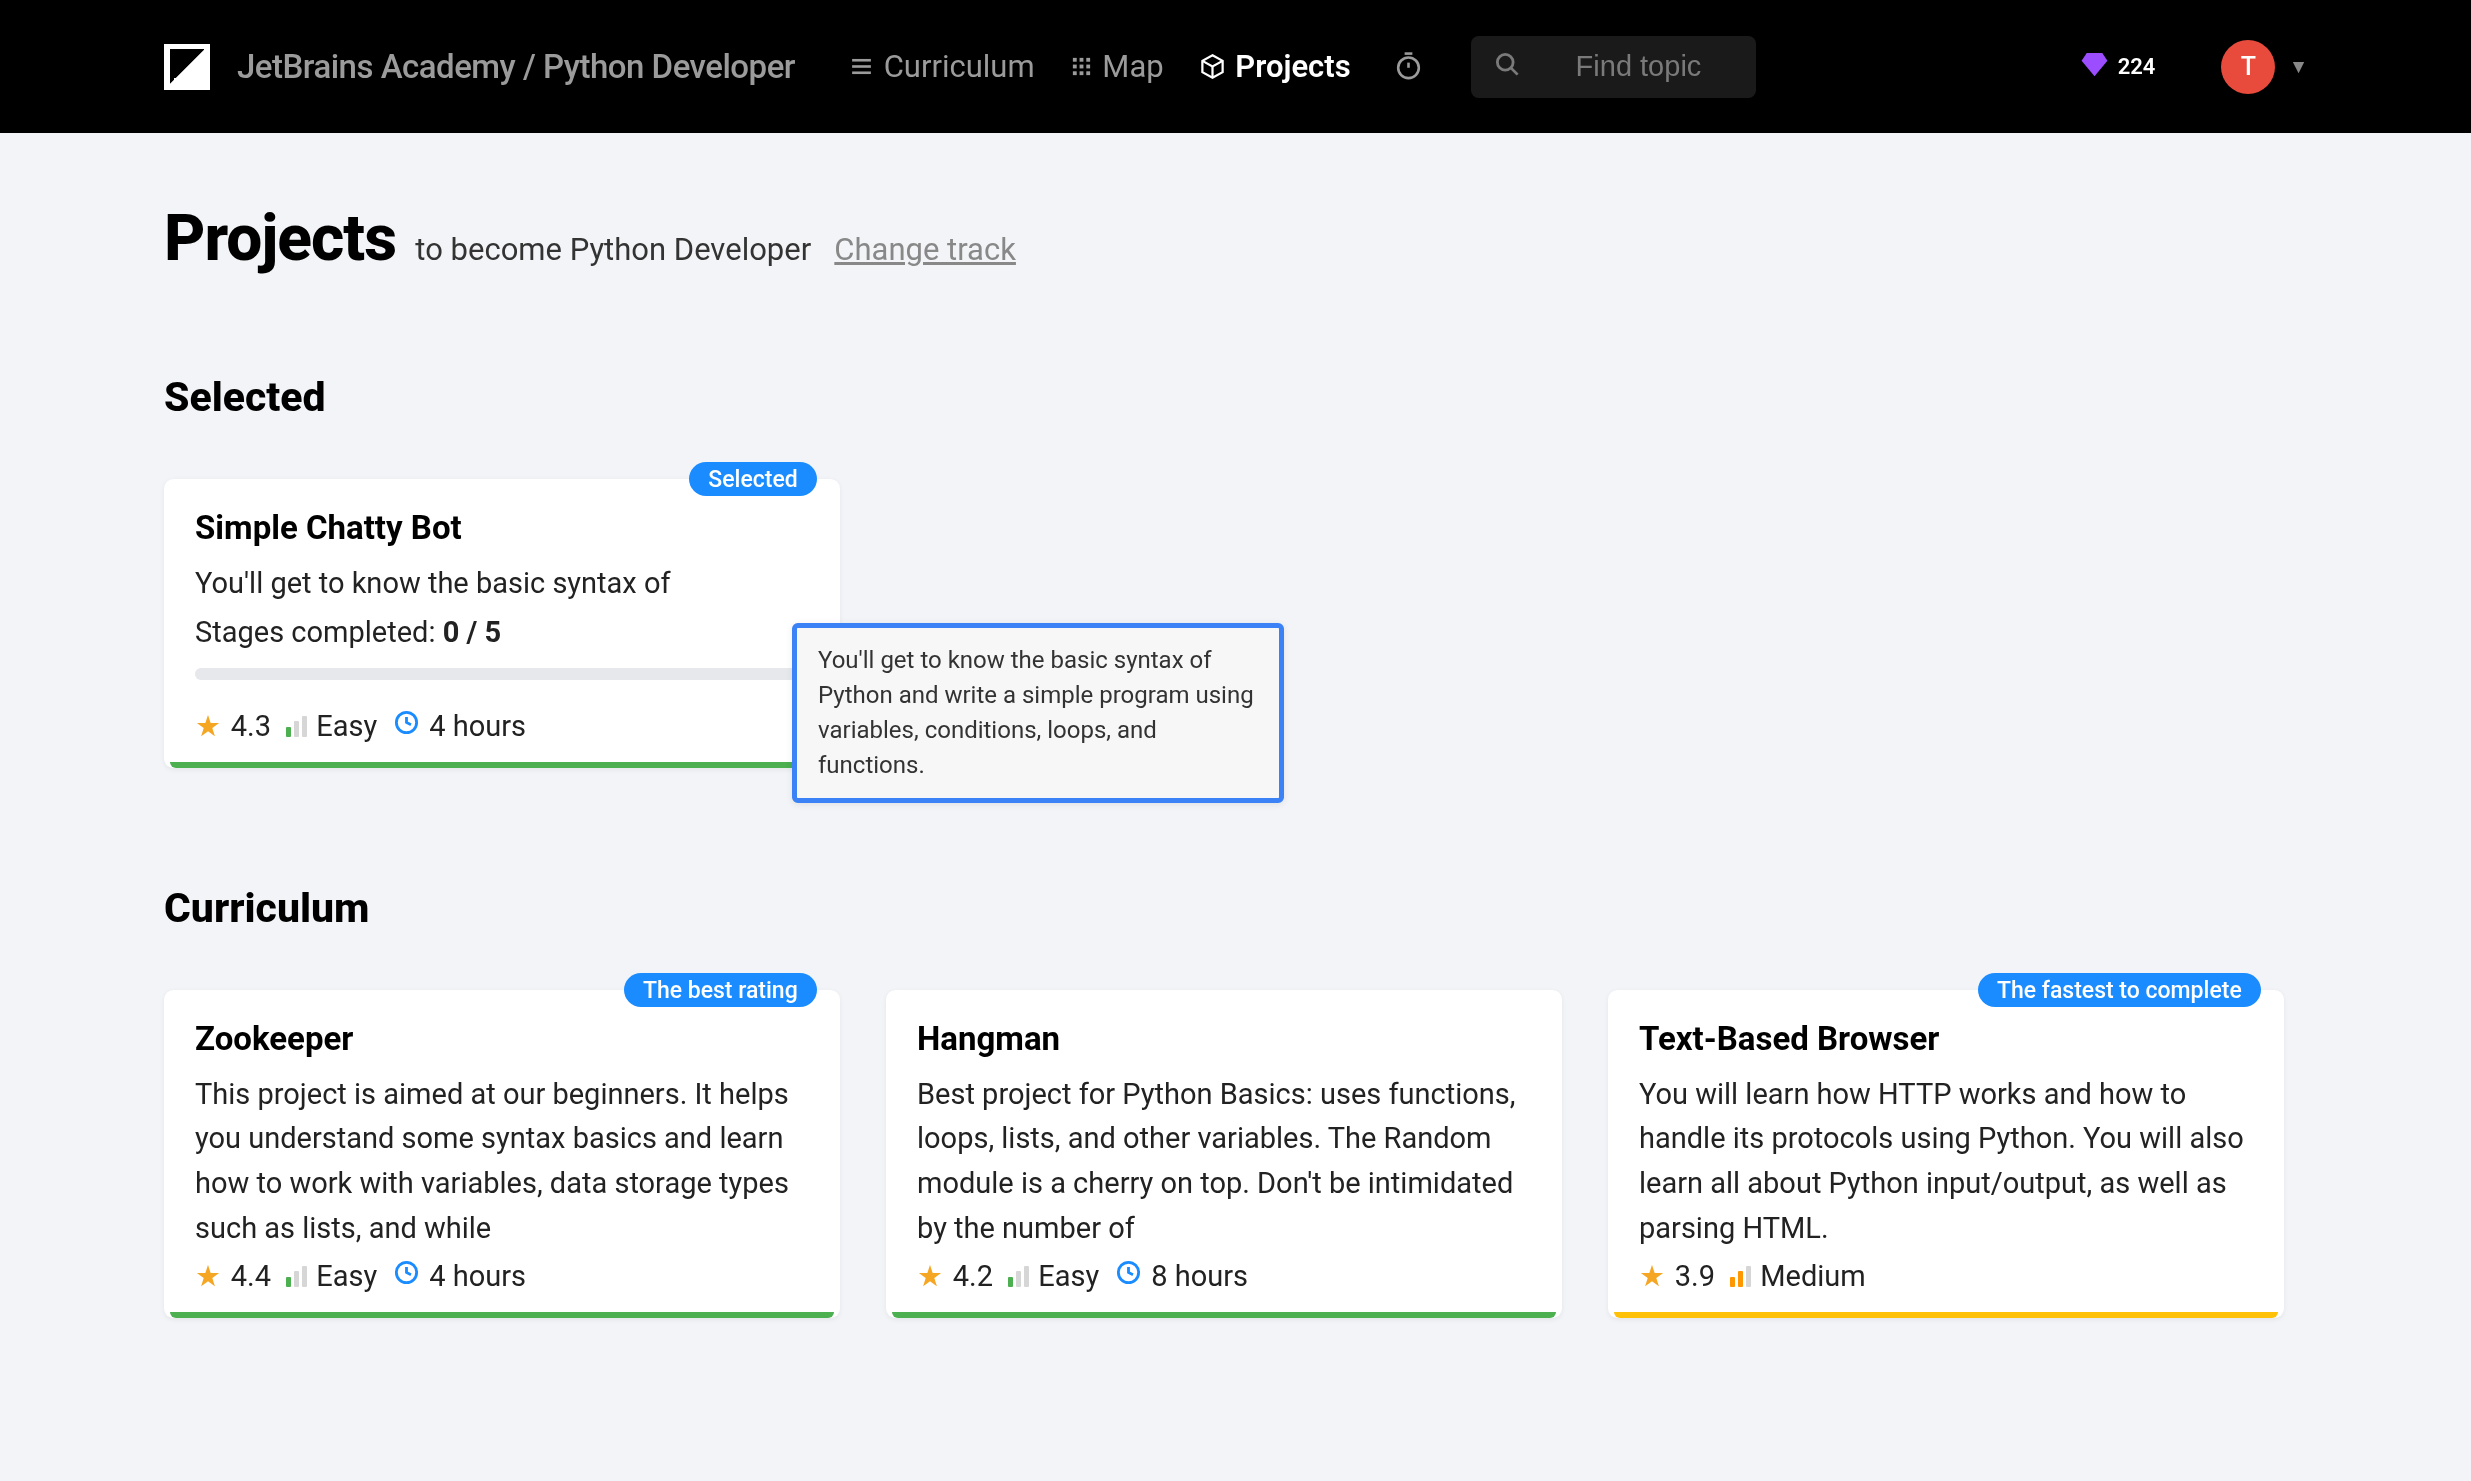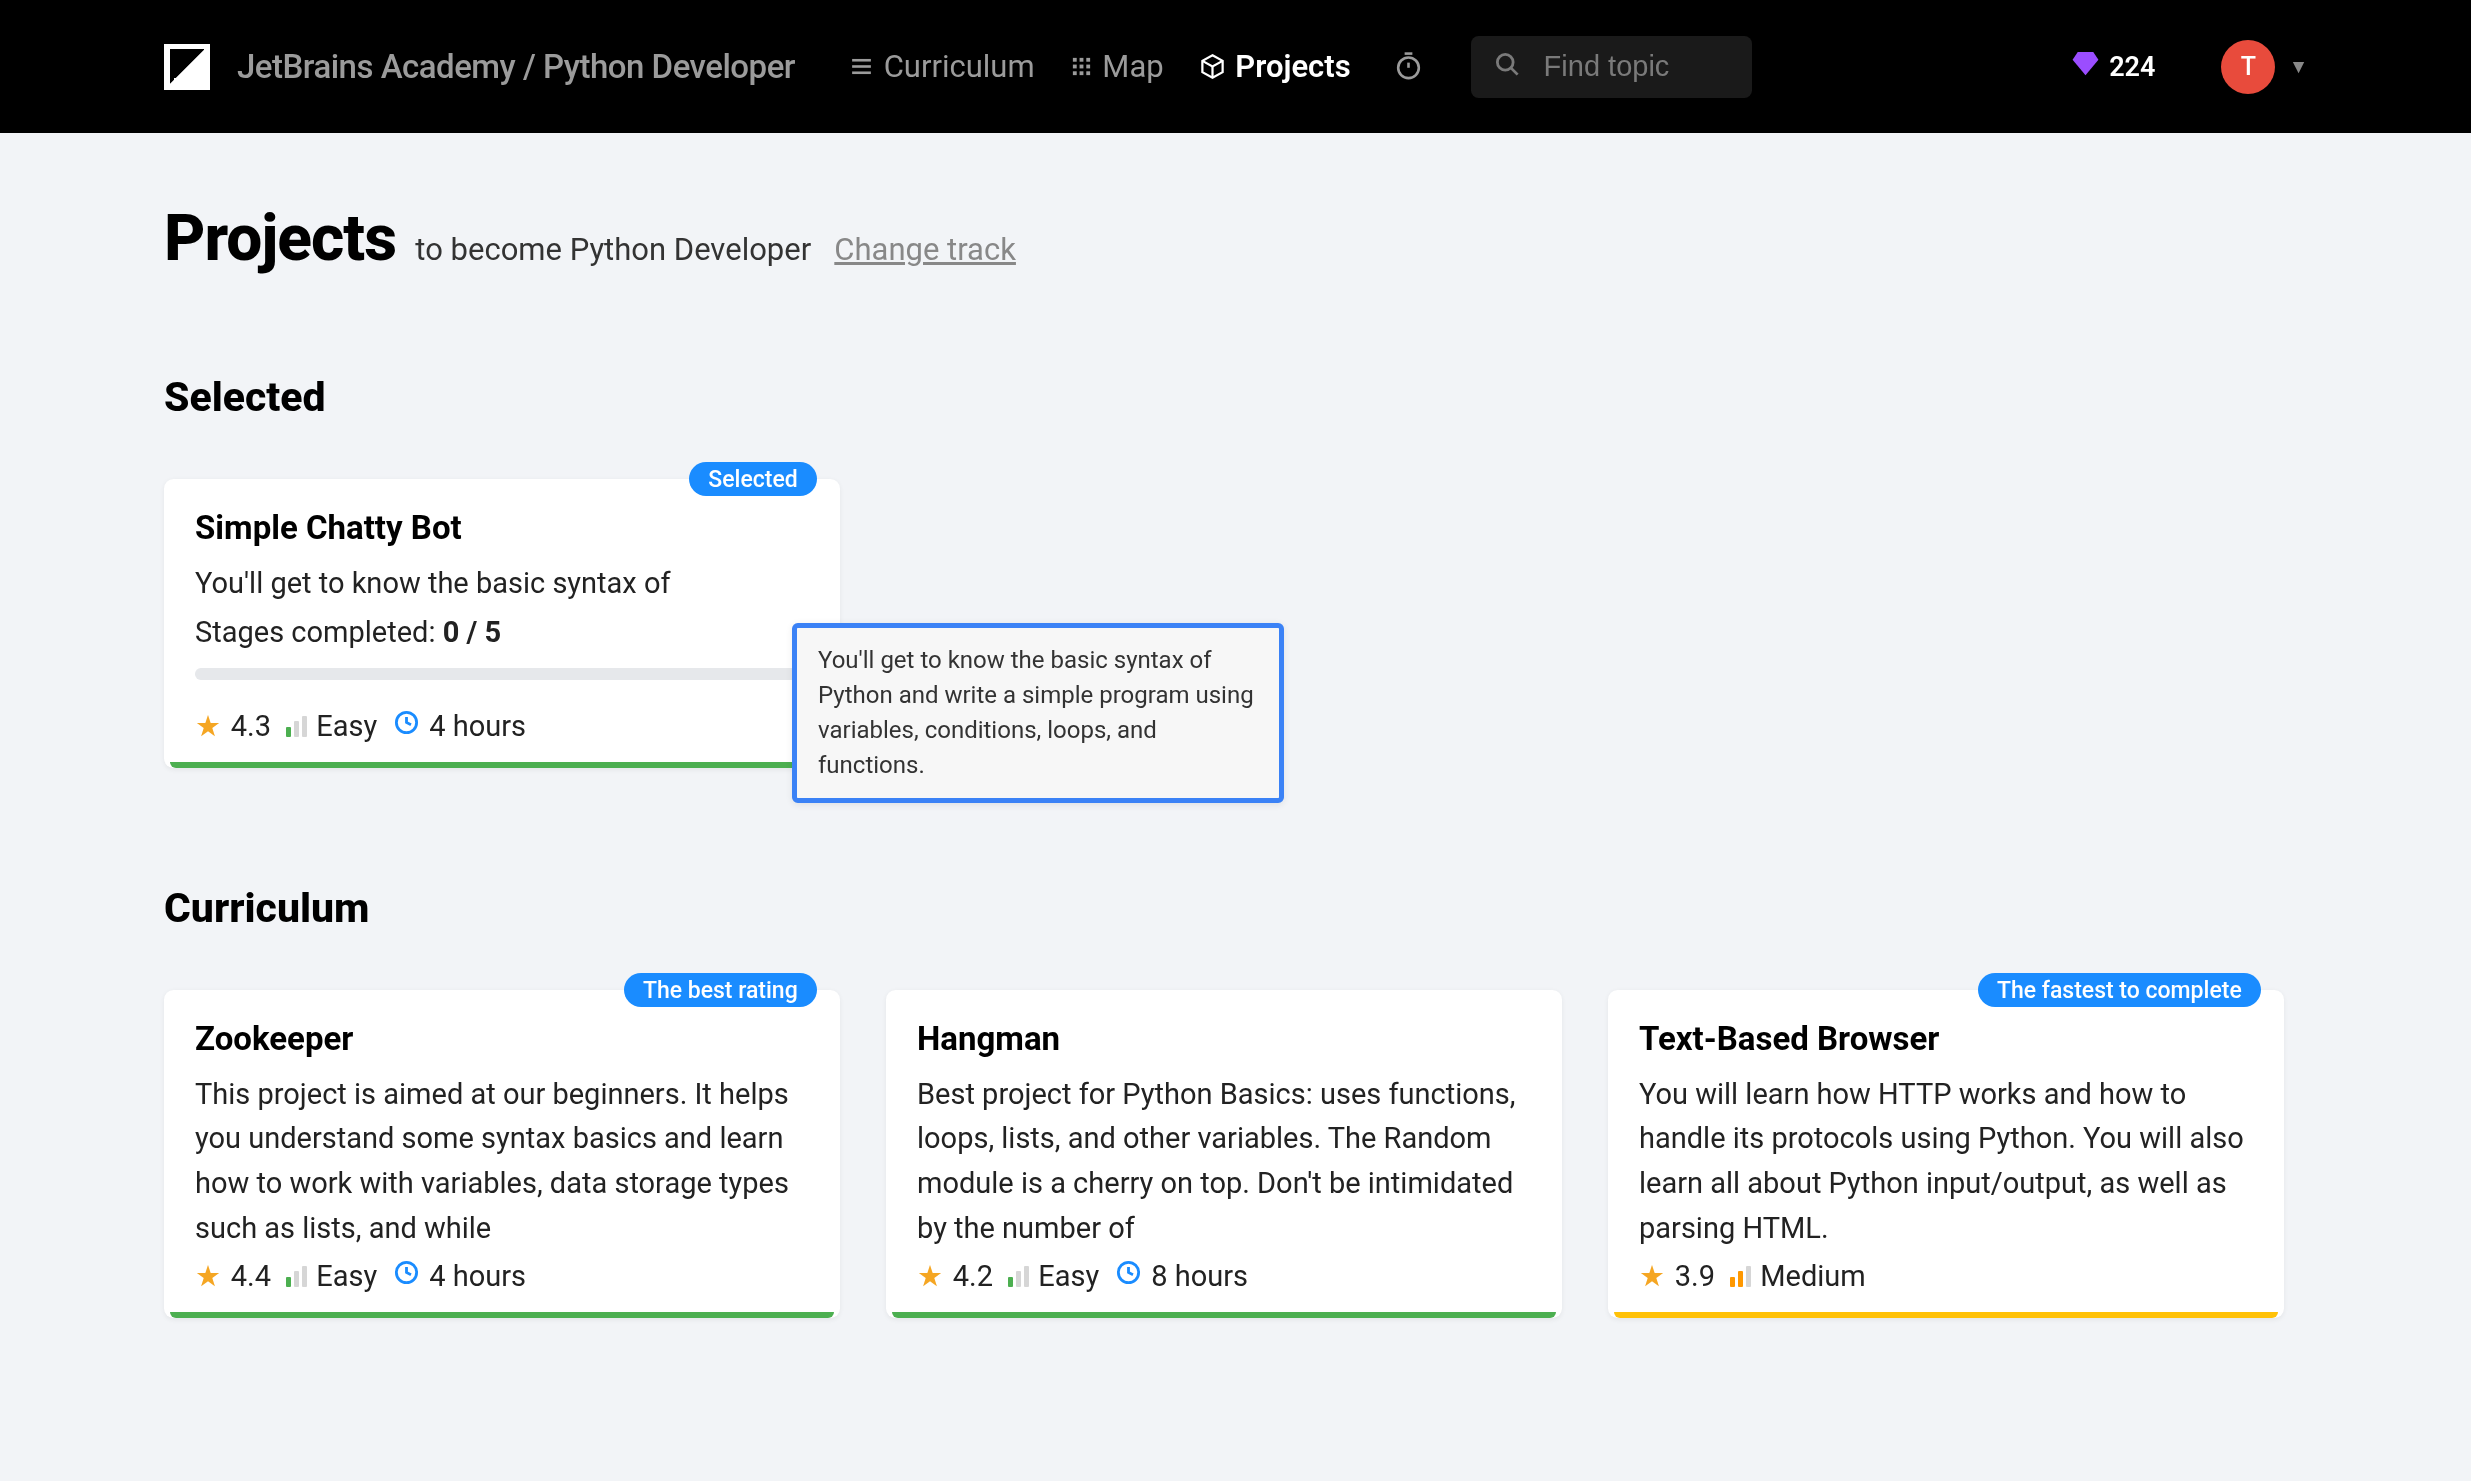--- a/index.html
+++ b/index.html
@@ -63,24 +63,24 @@
     border-radius: 7.7px;
     height: 62px;
     flex: 1;
     margin-left: 19.3px;
     padding: 0 23px;
     gap: 23px;
     max-width: 531px;
   }
   .search input {
     background: transparent; border: none; outline: none;
-    color: #d946ef; font-size: 29px; width: 100%;
+    color: #d946ef; font-size: 29px; width: 100%; text-align: center;
   }
   .search input::placeholder{color:#7a7a7a;}
-  .gems { display: flex; align-items: center; gap: 7.7px; font-size: 27px; font-weight: 600; color: #fff; margin-left: 29px;}
+  .gems { display: flex; align-items: center; gap: 7.7px; font-size: 22px; font-weight: 600; color: #fff; margin-left: 29px;}
   .avatar {
     width: 54px; height: 54px; border-radius: 50%;
     background: #e84b3c; color: #fff;
     display: flex; align-items: center; justify-content: center;
     font-size: 25px; font-weight: 500; margin-left: 39px;
   }
   .avatar-wrap{display:flex;align-items:center;gap:13.5px;cursor:pointer;}
   .caret-down{color:#888;font-size:19.3px;}
 
   

